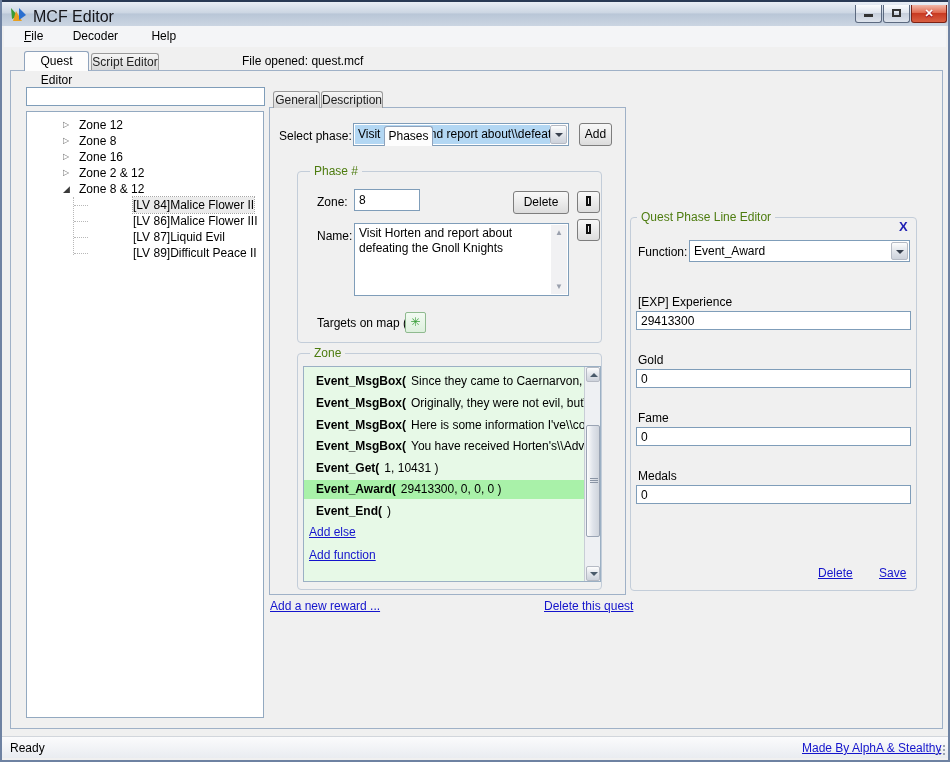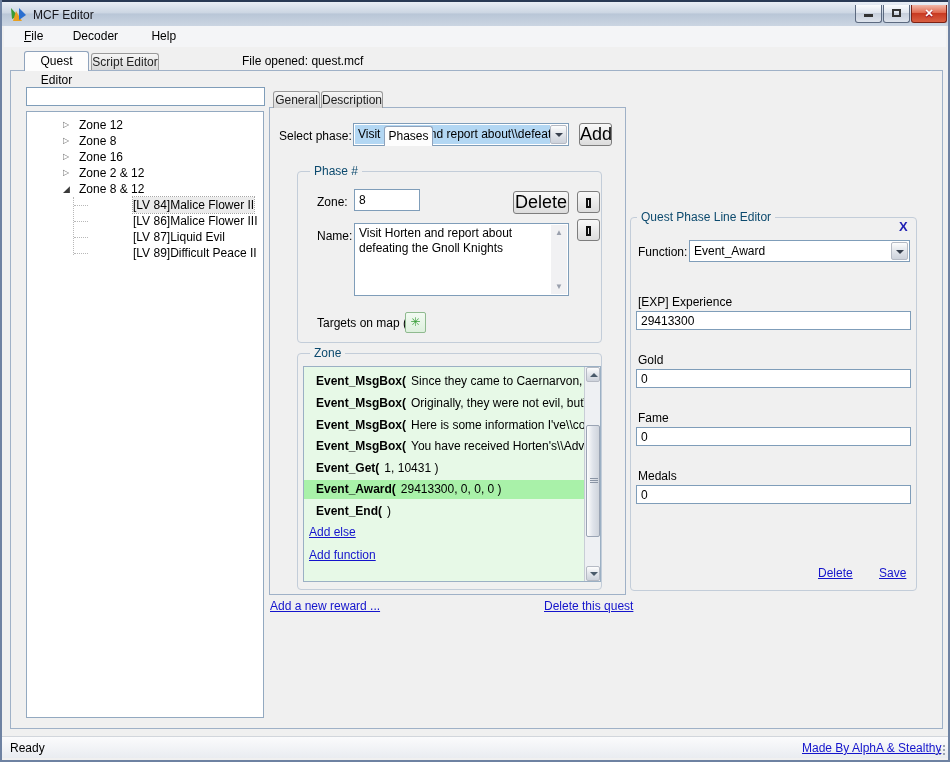--- a/index.html
+++ b/index.html
@@ -4,21 +4,21 @@
 <style>
   * { margin:0; padding:0; box-sizing:border-box; }
   html,body { width:950px; height:762px; background:#e8e8e8; font-family:"Liberation Sans", sans-serif; font-size:12px; color:#000; }
   .window { position:relative; width:950px; height:762px; background:#f0f0f0; border:2px solid #6e82a2; border-top:none; overflow:hidden; }
 
   
   .titlebar { position:absolute; left:0; top:0; width:100%; height:26px;
     background:linear-gradient(#e9eef5 0%, #ccd6e3 45%, #b9c6d7 50%, #cbd5e2 100%);
     border-top:2px solid #2a3a55; }
   .app-icon { position:absolute; left:8px; top:5px; width:17px; height:15px; }
-  .title-text { position:absolute; left:31px; top:6px; font-size:12px; color:#15151a; }
+  .title-text { position:absolute; left:31px; top:6px; font-size:16px; color:#15151a; }
   .winbtn { position:absolute; top:3px; height:18px; border:1px solid #5c6a80; border-radius:0 0 3px 3px; border-top:none;
     background:linear-gradient(#fbfcfd, #dfe5ee 45%, #c7cfdc 50%, #dde3ec 100%); text-align:center; cursor:pointer; }
   .winbtn .g-min { display:inline-block; width:9px; height:3px; background:#333; margin-top:9px; }
   .winbtn .g-max { display:inline-block; width:9px; height:8px; border:2px solid #333; margin-top:4px; }
   .btn-close { background:linear-gradient(#f2b8a8 0%, #e06a50 45%, #c83a22 50%, #d95f42 100%); border-color:#7c2214;
     color:#fff; font-weight:bold; font-size:11px; line-height:16px; text-shadow:0 1px 1px #802; }
 
   
   .menubar { position:absolute; left:2px; top:26px; right:2px; height:21px; background:#f4f5f7; padding-left:12px; }
   .menu-item { display:inline-block; padding:3px 8px 2px 8px; cursor:default; }
@@ -41,30 +41,30 @@
   .tree-label-root { position:absolute; left:52px; top:0; }
   .tree-label-child { position:absolute; left:66px; top:0;margin-left:40px; }
   .tree-label-child.sel { background:#ececec; outline:1px dotted #a8a8a8; }
   .tree-vline { position:absolute; left:46px; top:196px; height:57px; border-left:1px dotted #b8b8b8; z-index:5; }
   .tree-hstub { position:absolute; width:14px; border-top:1px dotted #b8b8b8; z-index:5; }
 
   
   .inner-panel { position:absolute; left:267px; top:107px; width:357px; height:488px; border:1px solid #9fb1c7; background:#f0f0f0; z-index:4; }
 
   
-  .xp-btn { position:absolute; border:1px solid #7d7d7d; border-radius:3px; background:linear-gradient(#f8f8f8,#ededed 45%,#dcdcdc); text-align:center; font-size:18px; cursor:pointer; z-index:5; }
+  .xp-btn { position:absolute; border:1px solid #7d7d7d; border-radius:3px; background:linear-gradient(#f8f8f8,#ededed 45%,#dcdcdc); text-align:center; font-size:12px; cursor:pointer; z-index:5; }
   .textfield { position:absolute; border:1px solid #7f9db9; background:#fff; font-size:12px; padding:1px 4px; z-index:5; font-family:"Liberation Sans",sans-serif; }
   .combo { position:absolute; border:1px solid #7f9db9; background:#fff; z-index:5; cursor:default; }
   .combo-text { position:absolute; left:1px; top:1px; right:18px; bottom:1px; padding:2px 3px; white-space:nowrap; overflow:hidden; }
   .combo-text.hl { background:#b3d7f3; }
   .combo-btn { position:absolute; right:1px; top:1px; bottom:1px; width:17px; border:1px solid #b5bac4; border-radius:2px;
     background:linear-gradient(#fdfdfd,#e4e7ec 45%,#cdd2db); }
   .arrow-down { position:absolute; left:4px; top:7px; width:0; height:0; border-left:4px solid transparent; border-right:4px solid transparent; border-top:4px solid #38404e; }
   .groupbox { position:absolute; border:1px solid #c3cdd9; border-radius:4px; z-index:4; }
-  .gb-title { position:absolute; top:-8px; left:12px; background:#f0f0f0; padding:0 4px; color:#0c4a6e; z-index:6; }
+  .gb-title { position:absolute; top:-8px; left:12px; background:#f0f0f0; padding:0 4px; color:#4d7c0f; z-index:6; }
   .link { color:#1414cc; text-decoration:underline; cursor:pointer; z-index:6; }
   .abs { position:absolute; }
 
   
   .tofu { display:inline-block; width:5px; height:10px; border:2px solid #111; margin-top:4px; }
 
   
   .name-area { position:absolute; left:352px; top:223px; width:215px; height:73px; background:#fff; border:1px solid #7f9db9; z-index:5; }
   .name-text { position:absolute; left:4px; top:2px; right:20px; line-height:15px; }
   .mini-scroll { position:absolute; right:1px; top:1px; bottom:1px; width:16px; background:#f1f1f3; }

